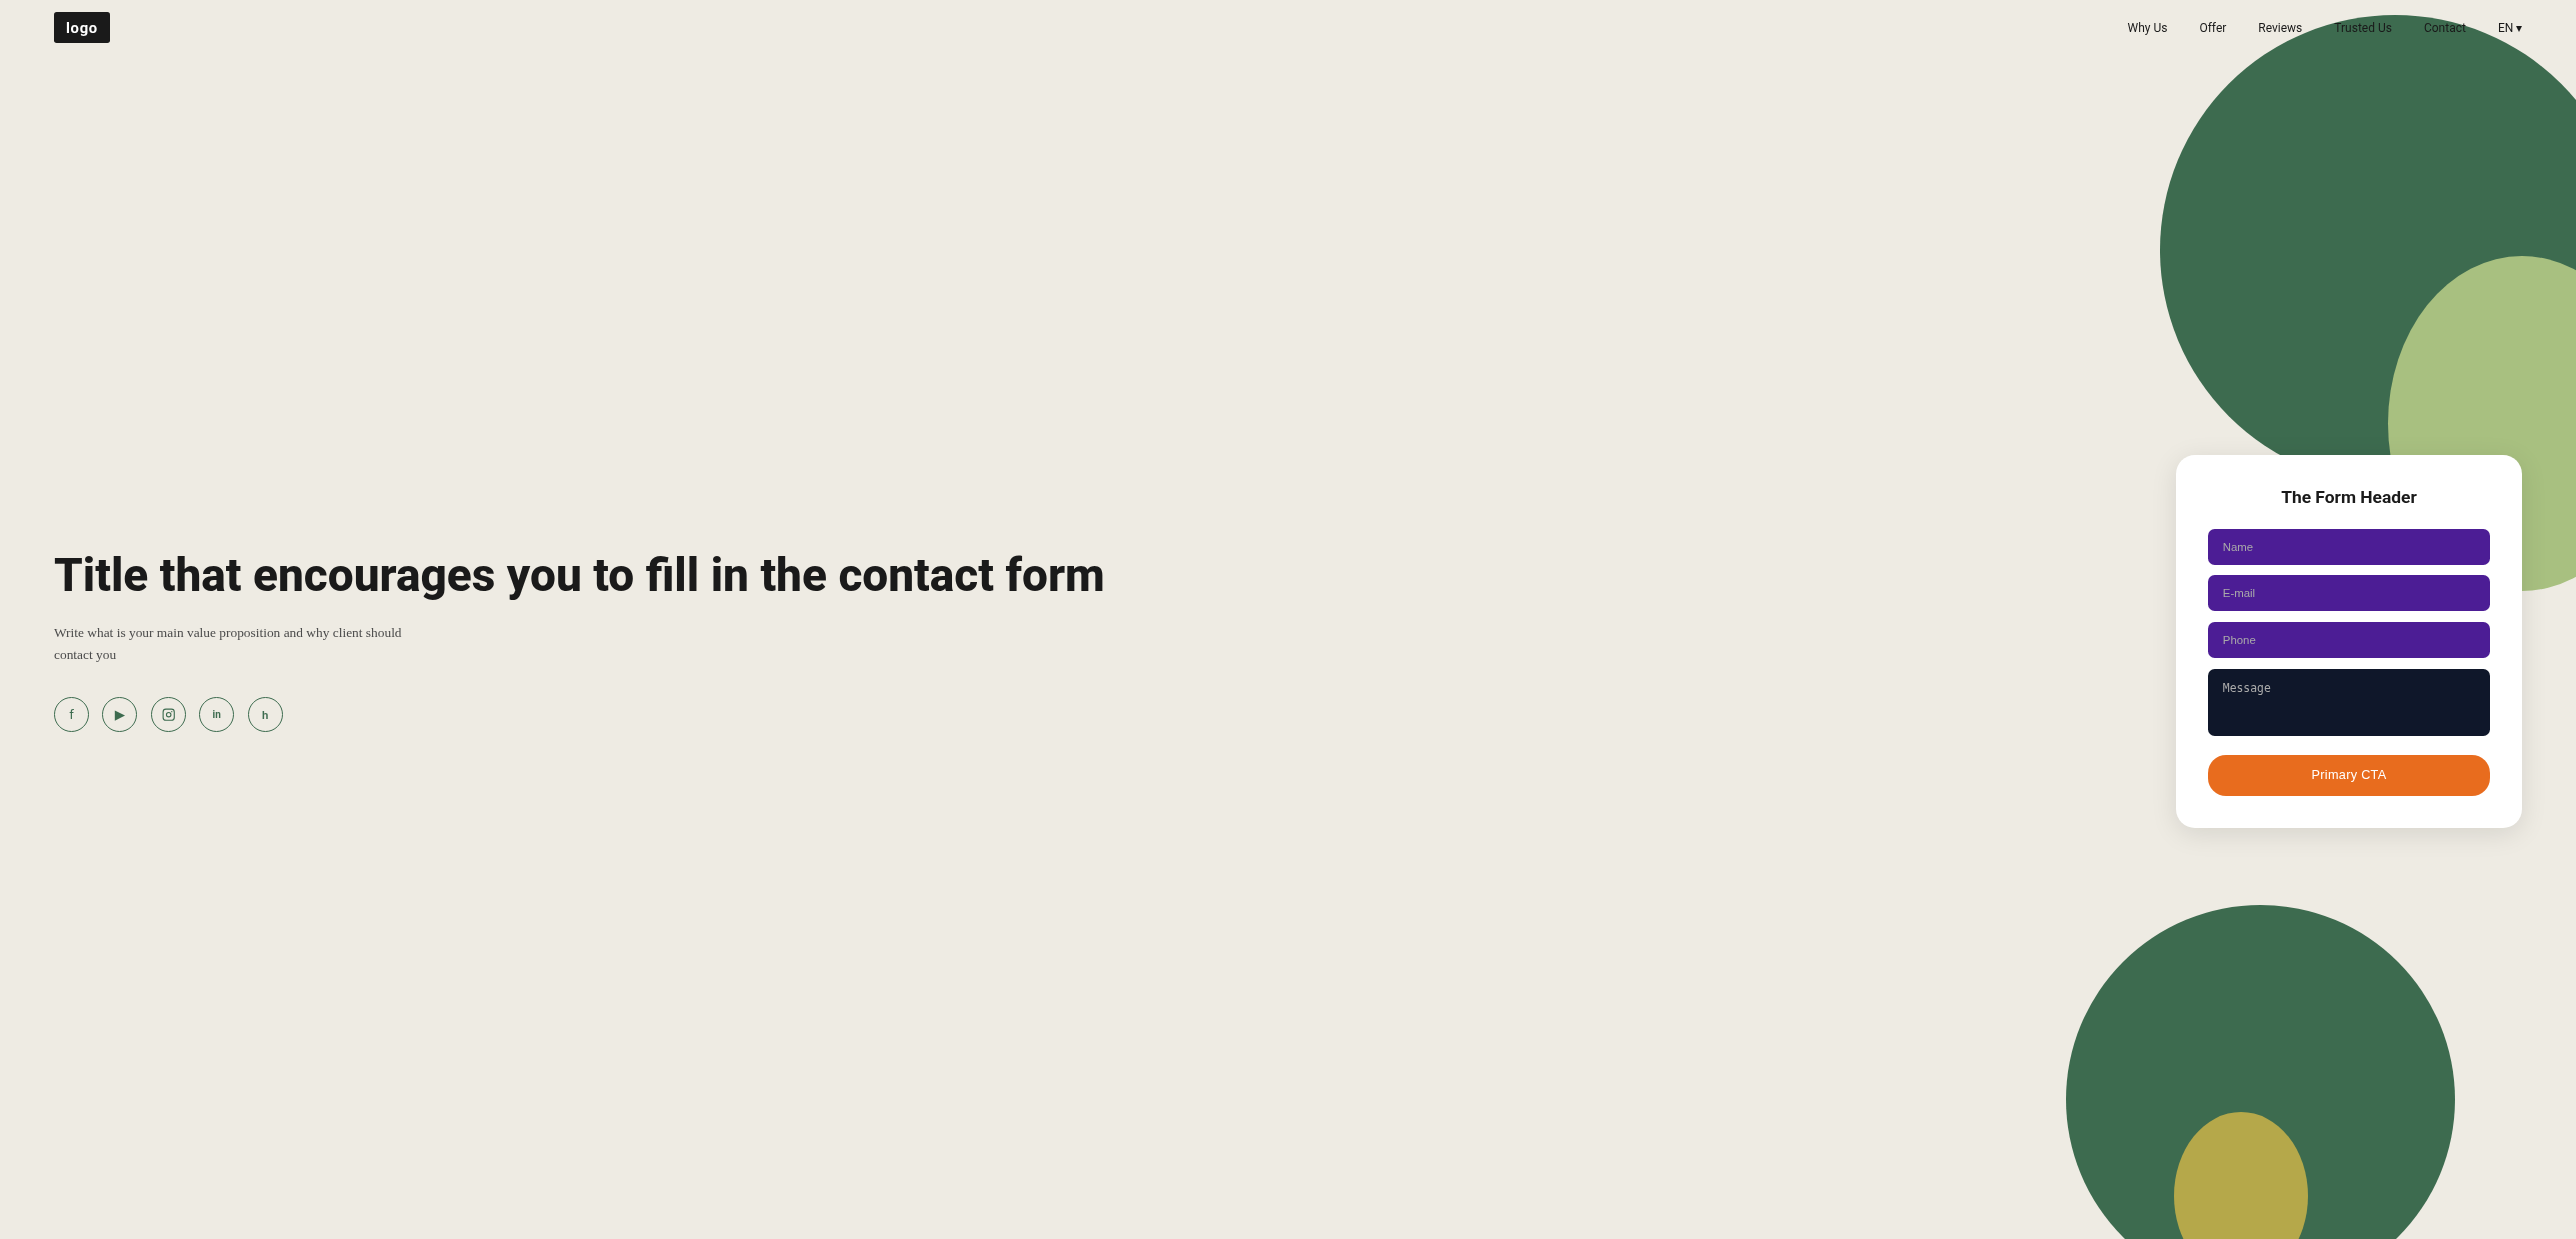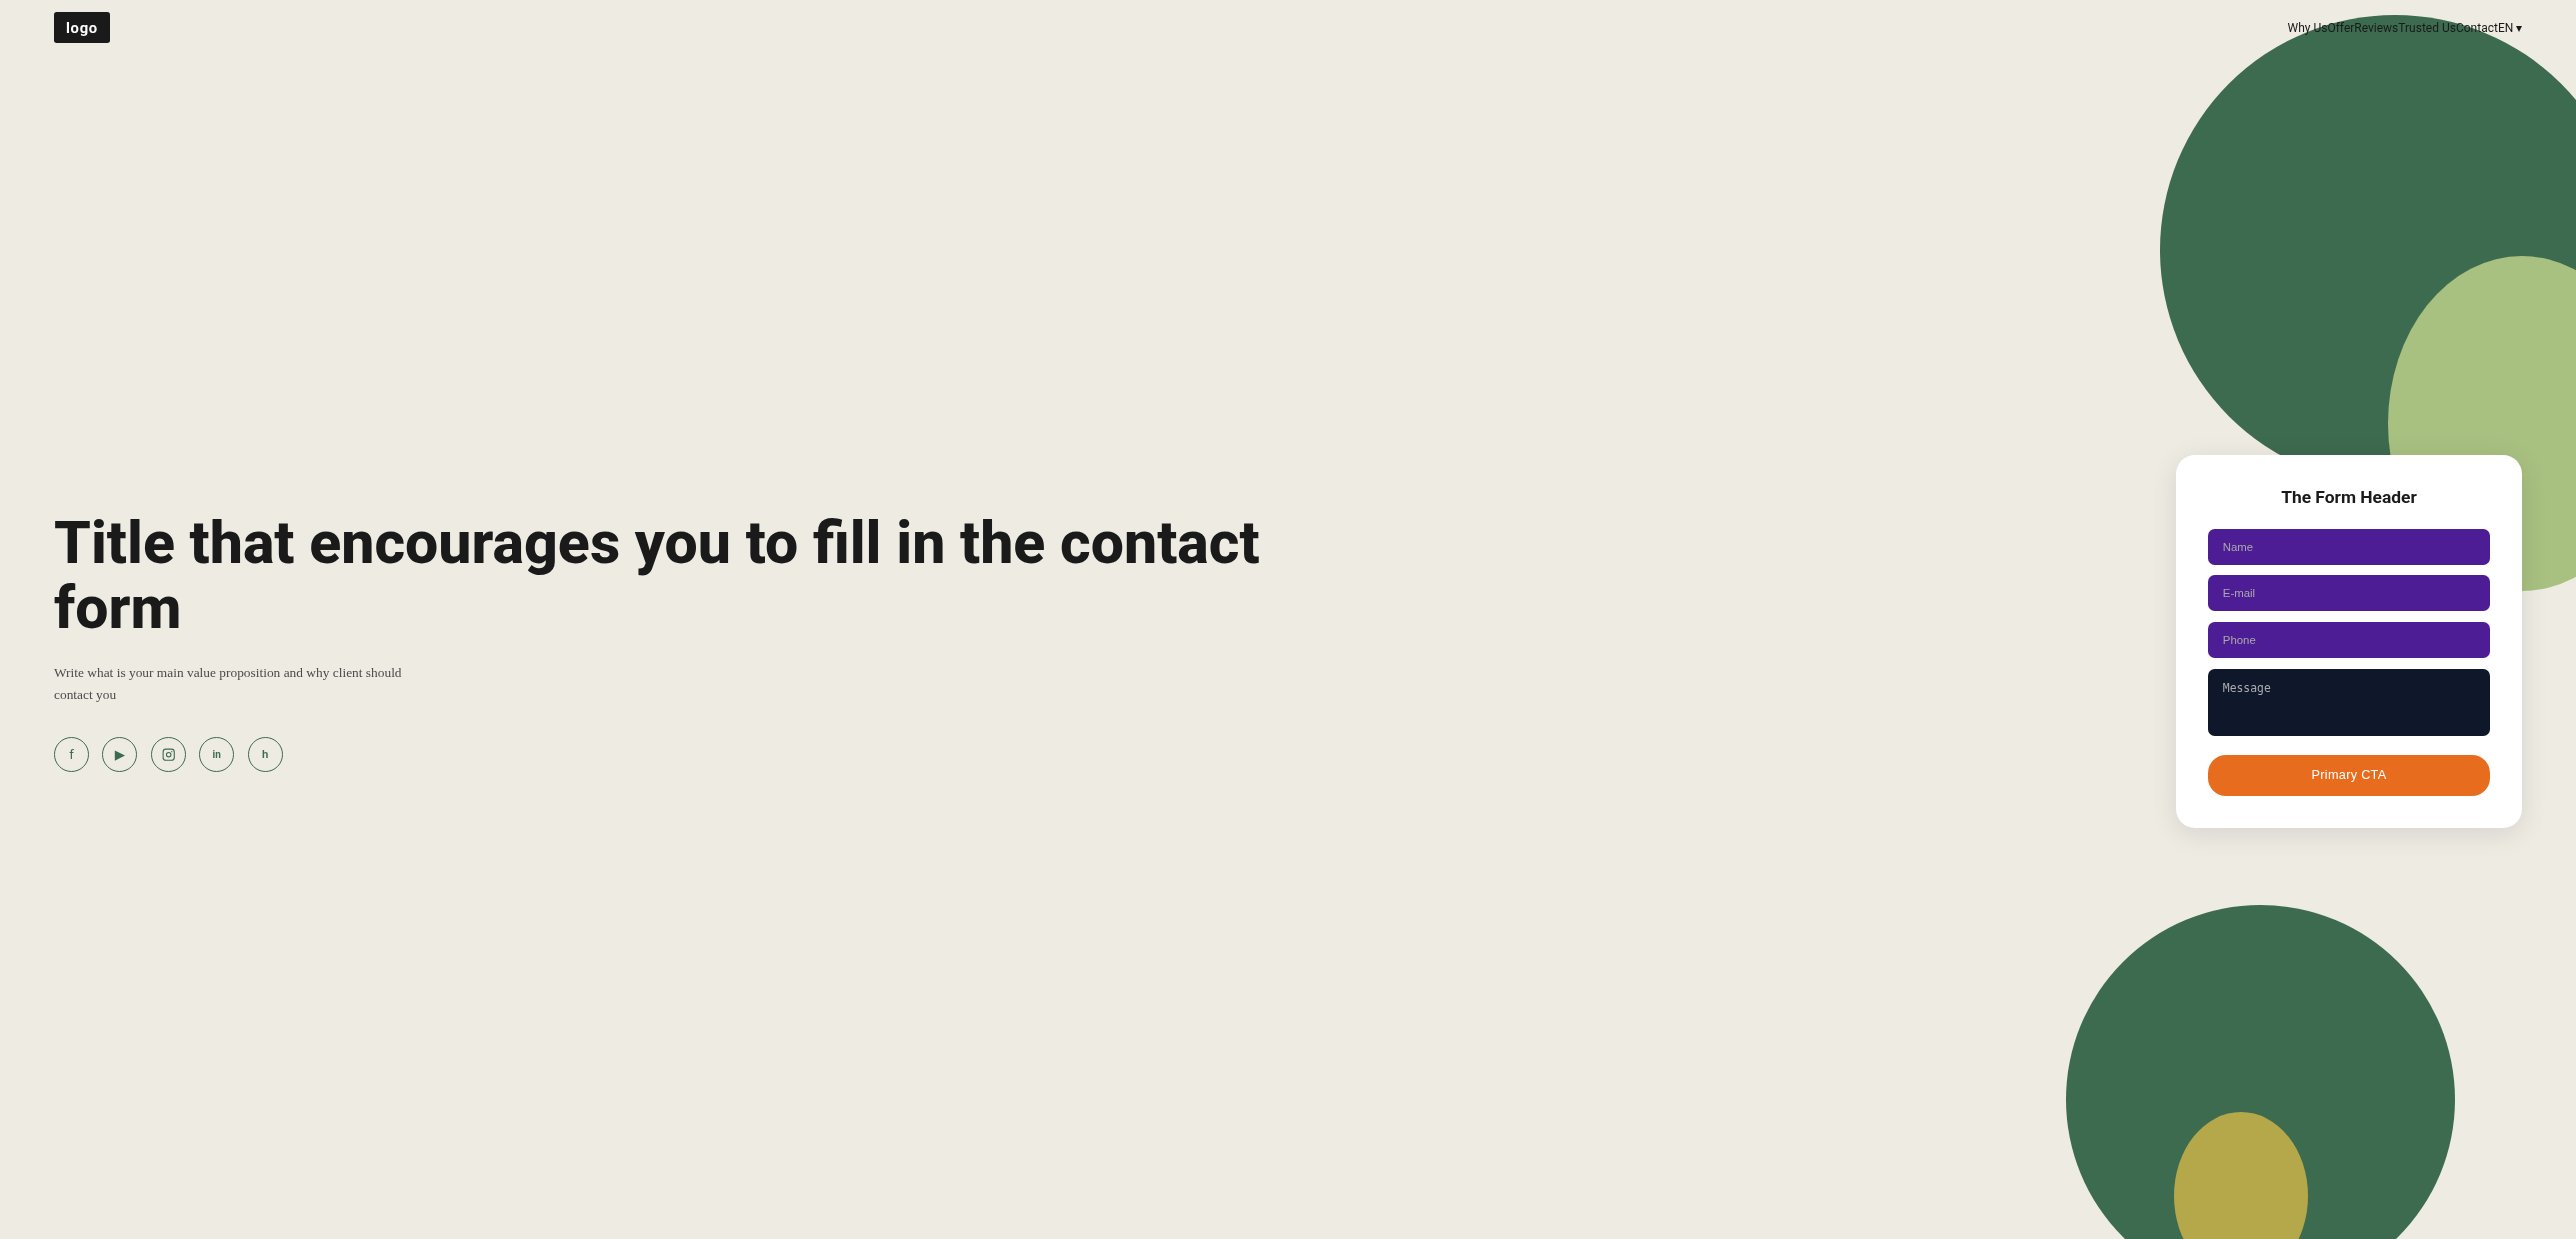--- a/index.html
+++ b/index.html
@@ -31,20 +31,21 @@
       font-size: 14.8px;
       font-weight: 700;
       padding: 6.7px 12px;
       border-radius: 2.7px;
       letter-spacing: 0.7px;
     }
 
     nav {
       display: flex;
       align-items: center;
+      gap: 32px;
     }
 
     nav a {
       text-decoration: none;
       color: #1a1a1a;
       font-size: 12px;
       font-weight: 400;
     }
 
     .lang-selector {
@@ -113,21 +114,21 @@
 
     
     .hero-left {
       flex: 1;
       max-width: 52%;
       position: relative;
       z-index: 5;
     }
 
     .hero-title {
-      font-size: 59px;
+      font-size: 46px;
       font-weight: 800;
       color: #1a1a1a;
       line-height: 1.1;
       margin-bottom: 21.5px;
     }
 
     .hero-subtitle {
       font-size: 13.4px;
       color: #4a4a4a;
       line-height: 1.6;

